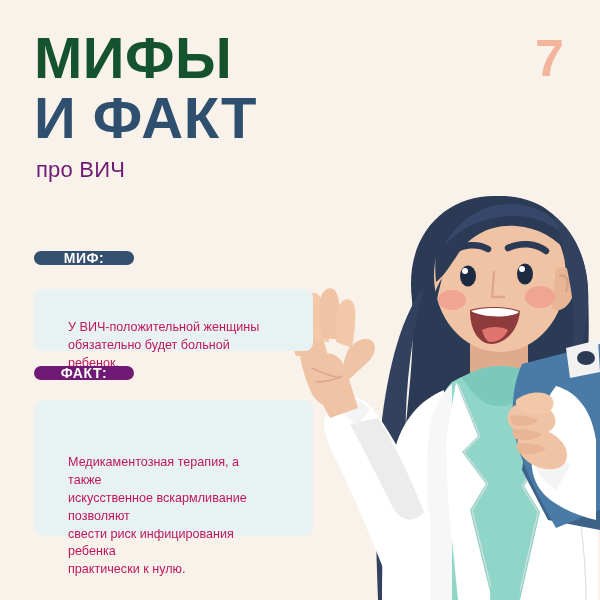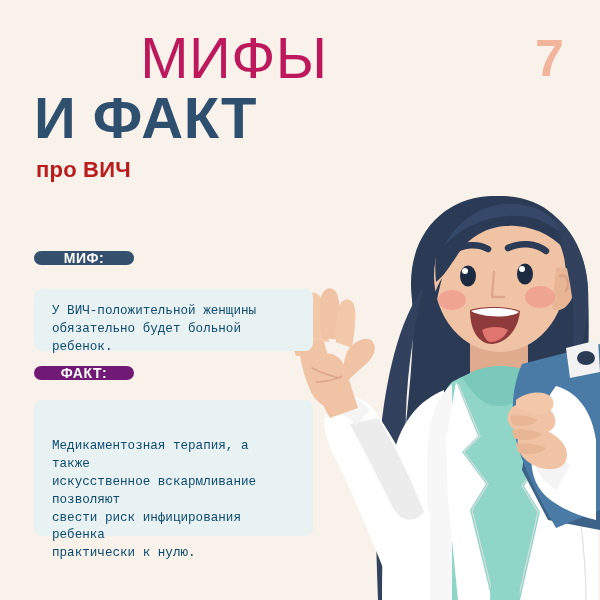--- a/index.html
+++ b/index.html
@@ -39,42 +39,41 @@
   }
 
   .title-block {
     position: absolute;
     left: 34px;
     top: 30px;
     width: 400px;
   }
   .title-line1 {
     font-size: 58px;
-    font-weight: 400;
+    font-weight: 700;
     line-height: 0.96;
     letter-spacing: 0.5px;
-    color: #be185d;
+    color: #14532d;
     margin: 0;
     white-space: nowrap;
-    text-align: center;
   }
   .title-line2 {
     font-size: 58px;
     font-weight: 700;
     line-height: 0.96;
     letter-spacing: 0.5px;
     color: #2f4f6f;
     margin: 4px 0 0 0;
     white-space: nowrap;
   }
   .subtitle {
     margin: 12px 0 0 2px;
     font-size: 22px;
-    font-weight: 700;
-    color: #b91c1c;
+    font-weight: 400;
+    color: #701a75;
     letter-spacing: 0.2px;
   }
 
   .page-number {
     position: absolute;
     right: 36px;
     top: 32px;
     font-size: 52px;
     font-weight: 700;
     color: #f2b49a;
@@ -119,26 +118,25 @@
     top: 289px;
     height: 62px;
     padding: 14px 18px;
   }
   .textbox-fact {
     top: 400px;
     height: 136px;
     padding: 38px 33px 14px 18px;
   }
   .box-text {
-    margin: 0;
+    margin: 16px;
     font-size: 12.6px;
     line-height: 1.42;
-    color: #0c4a6e;
+    color: #be185d;
     white-space: pre-line;
-    font-family: Liberation Mono, monospace;
   }
 </style>
 </head>
 <body>
 
 <div id="poster">
 
   <svg id="illustration" viewBox="0 0 600 600" aria-hidden="true">
     <defs>
       <clipPath id="posterClip">

